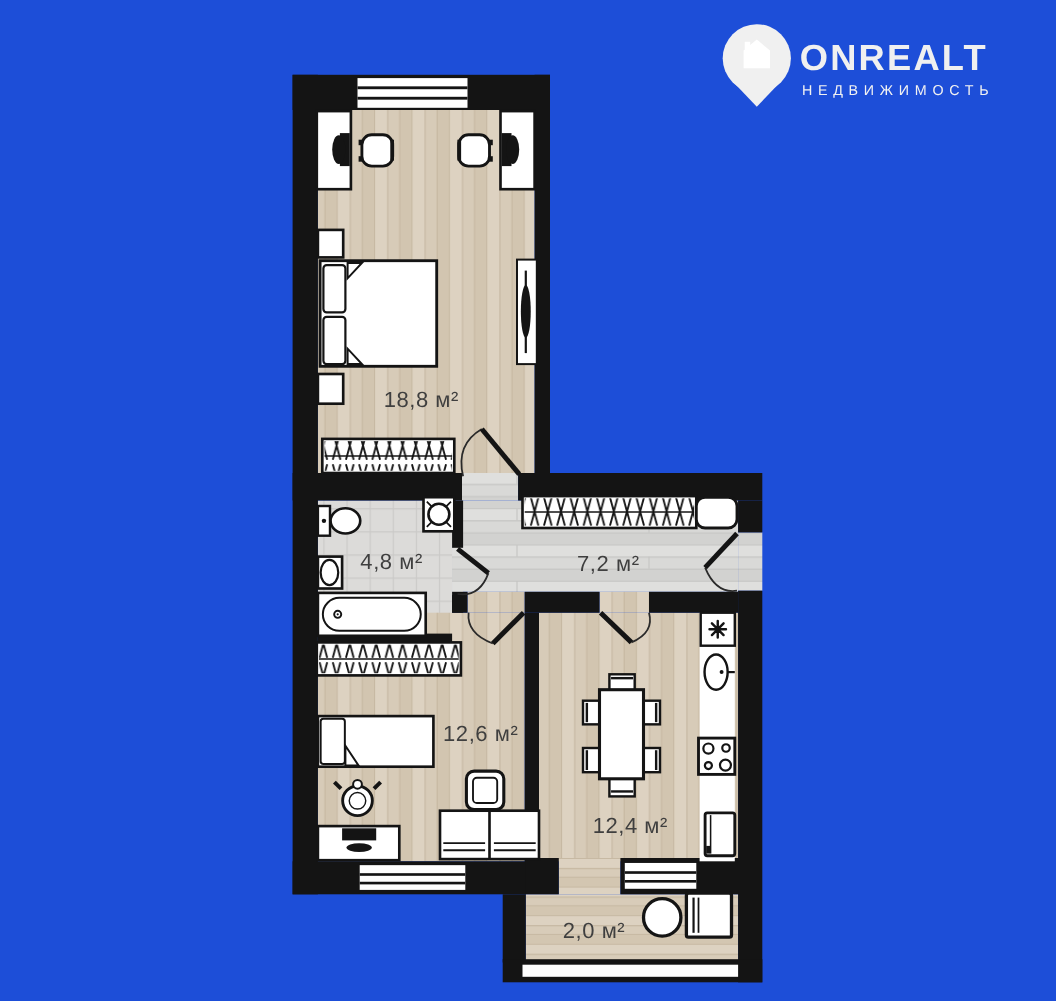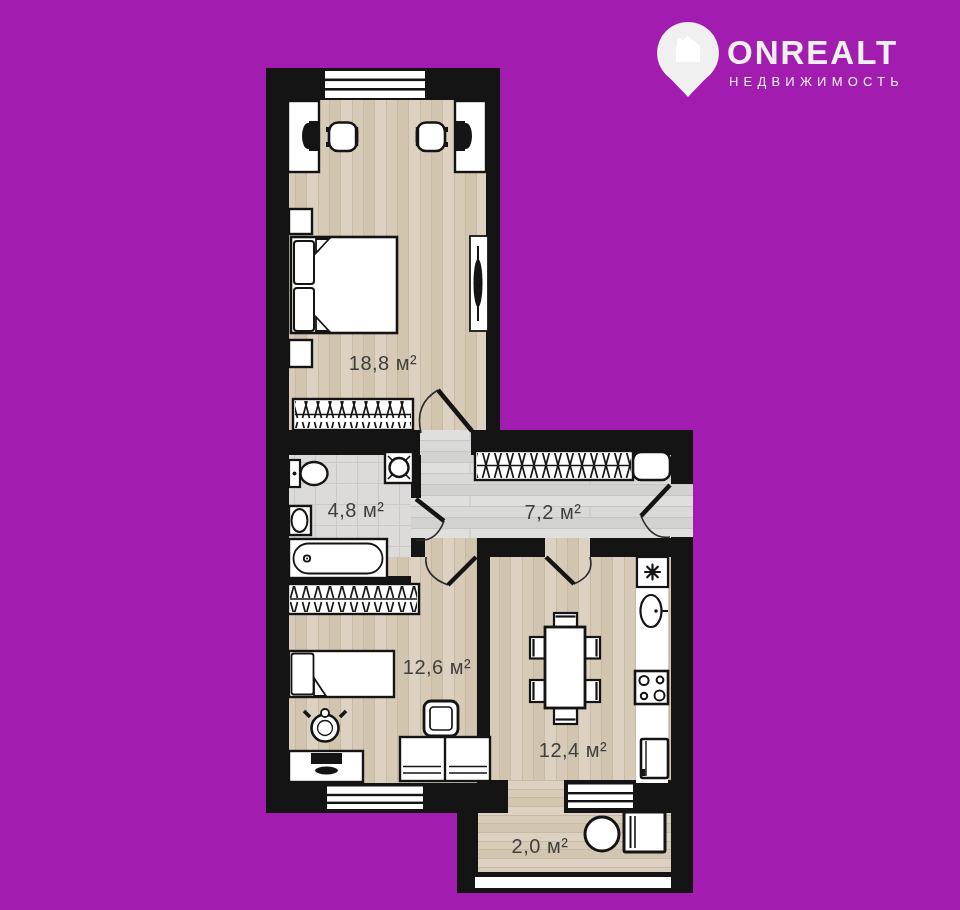--- a/index.html
+++ b/index.html
@@ -1,16 +1,16 @@
 <!DOCTYPE html>
 <html><head>
 <meta charset="utf-8">
 <style>
   html,body{margin:0;padding:0;background:#ffffff;}
-  .stage{position:relative;width:960px;height:910px;background:#a21caf;overflow:hidden;
+  .stage{position:relative;width:960px;height:910px;background:#1d4ed8;overflow:hidden;
          font-family:"Liberation Sans", sans-serif;}
   svg{display:block}
   .area-label{font-family:"Liberation Sans", sans-serif;font-size:20px;font-weight:500;
               letter-spacing:.5px;fill:#3f3f3f;}
   .wm-brand{font-family:"Liberation Sans", sans-serif;font-size:33px;font-weight:bold;
             letter-spacing:2px;fill:#f0f0f0;}
   .wm-tag{font-family:"Liberation Sans", sans-serif;font-size:13px;letter-spacing:5.2px;fill:#f2f2f2;}
 </style>
 </head>
 <body>

